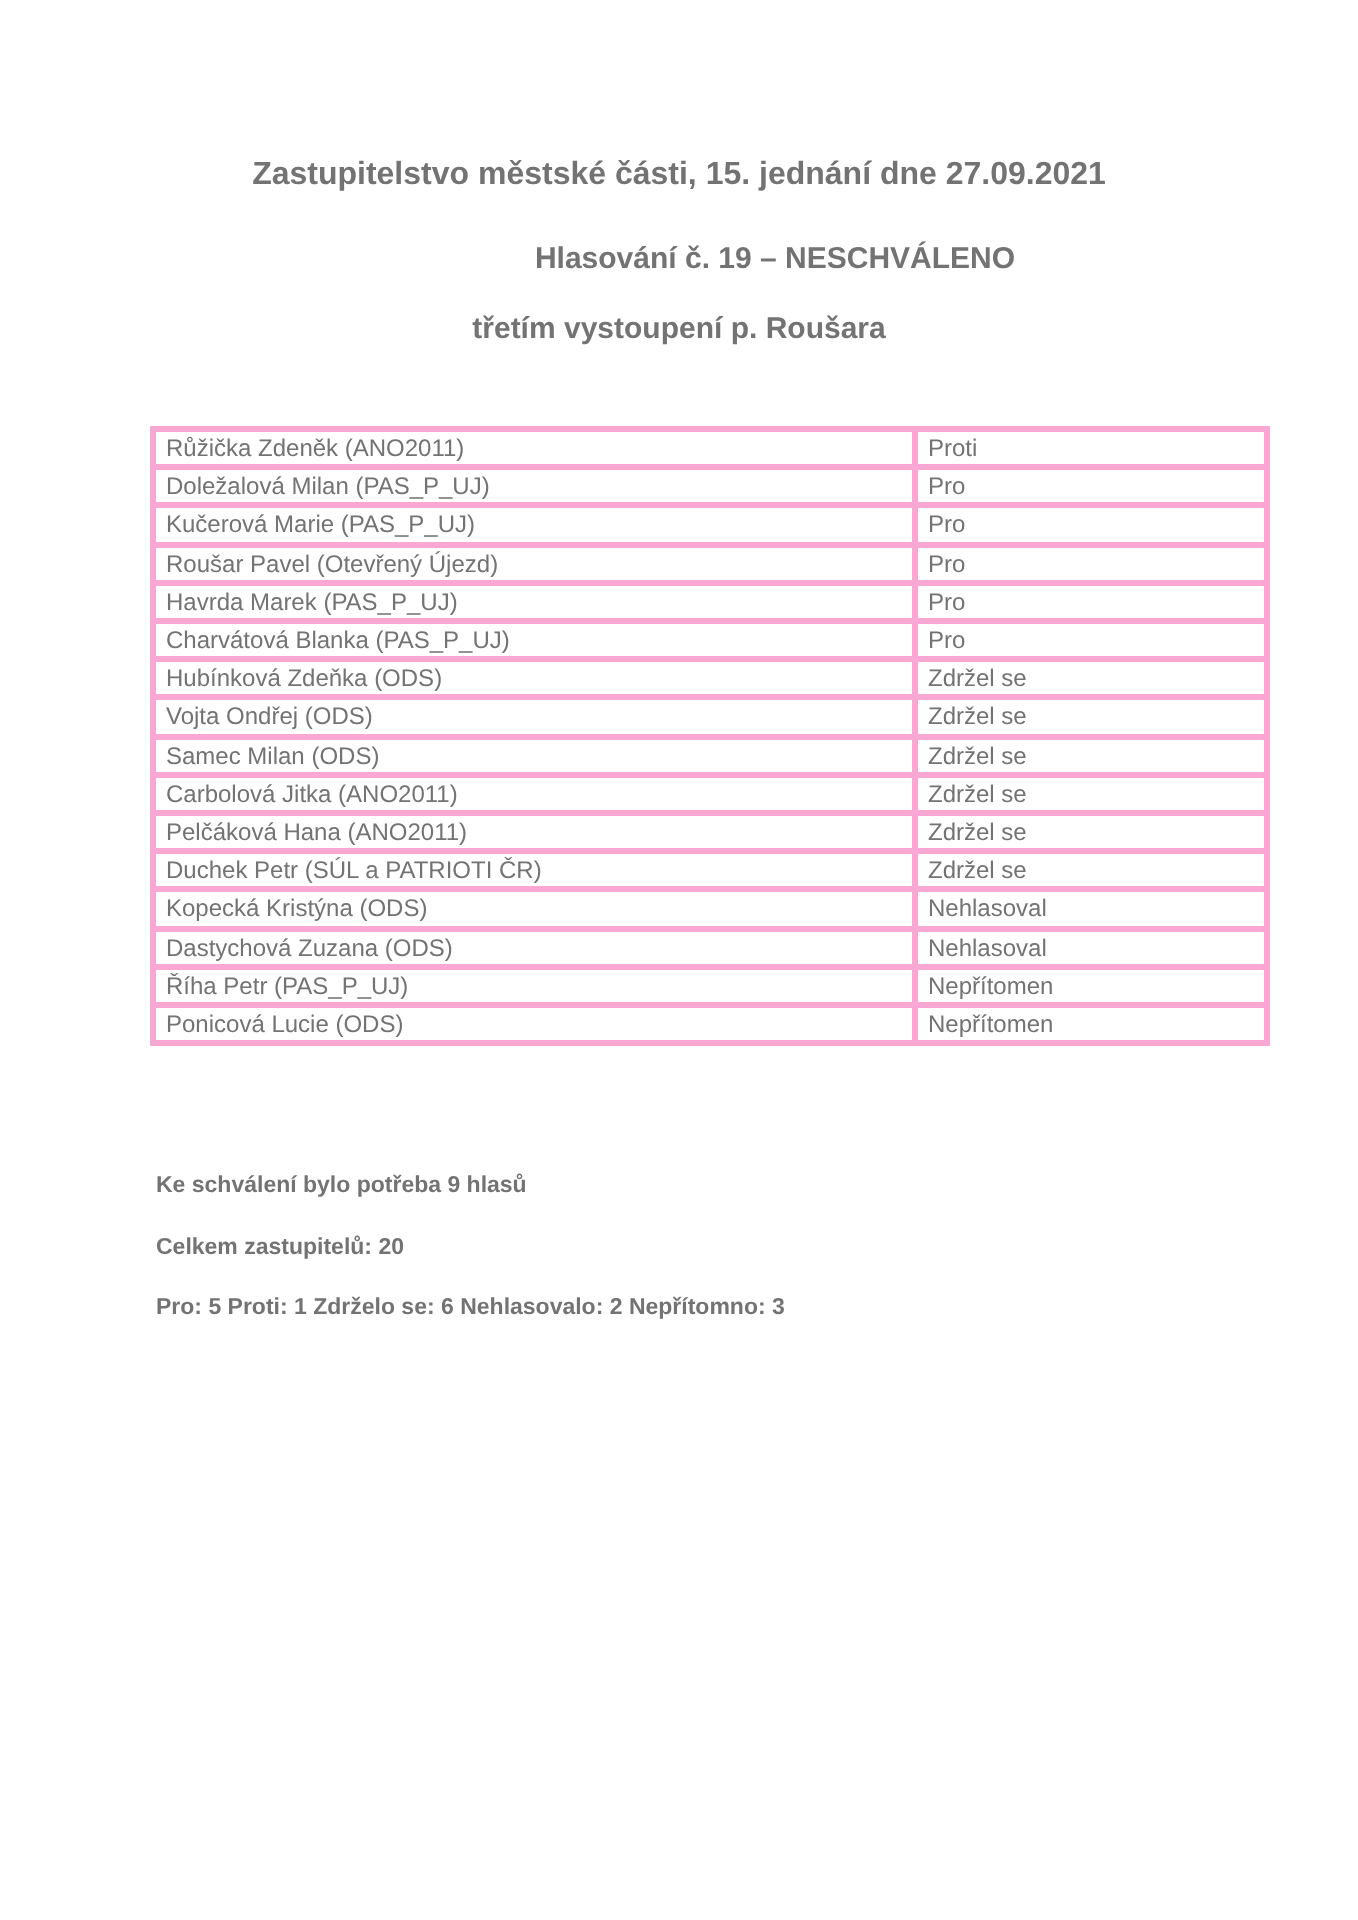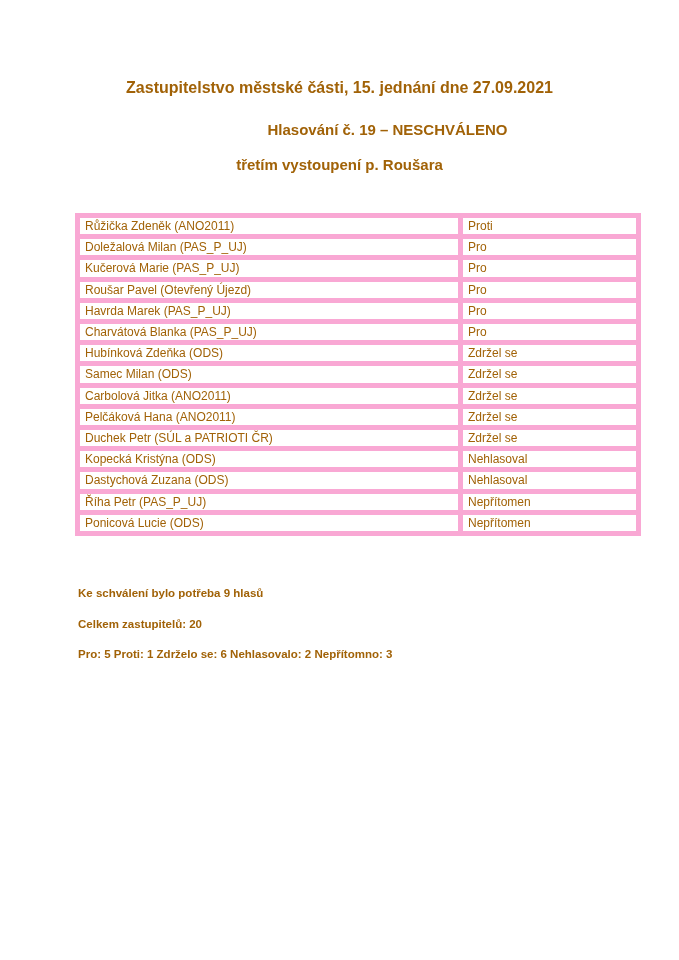--- a/index.html
+++ b/index.html
@@ -6,21 +6,21 @@
     margin: 0;
     padding: 0;
     background: #ffffff;
   }
   .page {
     position: relative;
     width: 679px;
     height: 960px;
     background: #ffffff;
     font-family: "Liberation Sans", sans-serif;
-    color: #a16207;
+    color: #737373;
     overflow: hidden;
   }
   .heading {
     position: absolute;
     left: 0;
     width: 679px;
     text-align: center;
     font-weight: bold;
   }
   .doc-title   { top: 79px;  font-size: 16px; }
@@ -29,21 +29,21 @@
 
   table.vote-table {
     position: absolute;
     left: 75px;
     top: 213px;
     width: 533px;
     border-collapse: collapse;
     table-layout: fixed;
   }
   table.vote-table td {
-    border: 5px solid #f9a8d4;
+    border: 3px solid #f9a8d4;
     font-size: 12px;
     height: 16.2px;
     line-height: 16.2px;
     padding: 0 4px 0 5px;
     white-space: nowrap;
     overflow: hidden;
     vertical-align: middle;
   }
   td.name-cell { width: 369px; }
   td.vote-cell { width: 164px; }
@@ -94,20 +94,24 @@
         </tr>
         <tr>
           <td class="name-cell">Charvátová Blanka (PAS_P_UJ)</td>
           <td class="vote-cell">Pro</td>
         </tr>
         <tr>
           <td class="name-cell">Hubínková Zdeňka (ODS)</td>
           <td class="vote-cell">Zdržel se</td>
         </tr>
         <tr>
+          <td class="name-cell">Vojta Ondřej (ODS)</td>
+          <td class="vote-cell">Zdržel se</td>
+        </tr>
+        <tr>
           <td class="name-cell">Samec Milan (ODS)</td>
           <td class="vote-cell">Zdržel se</td>
         </tr>
         <tr>
           <td class="name-cell">Carbolová Jitka (ANO2011)</td>
           <td class="vote-cell">Zdržel se</td>
         </tr>
         <tr>
           <td class="name-cell">Pelčáková Hana (ANO2011)</td>
           <td class="vote-cell">Zdržel se</td>

